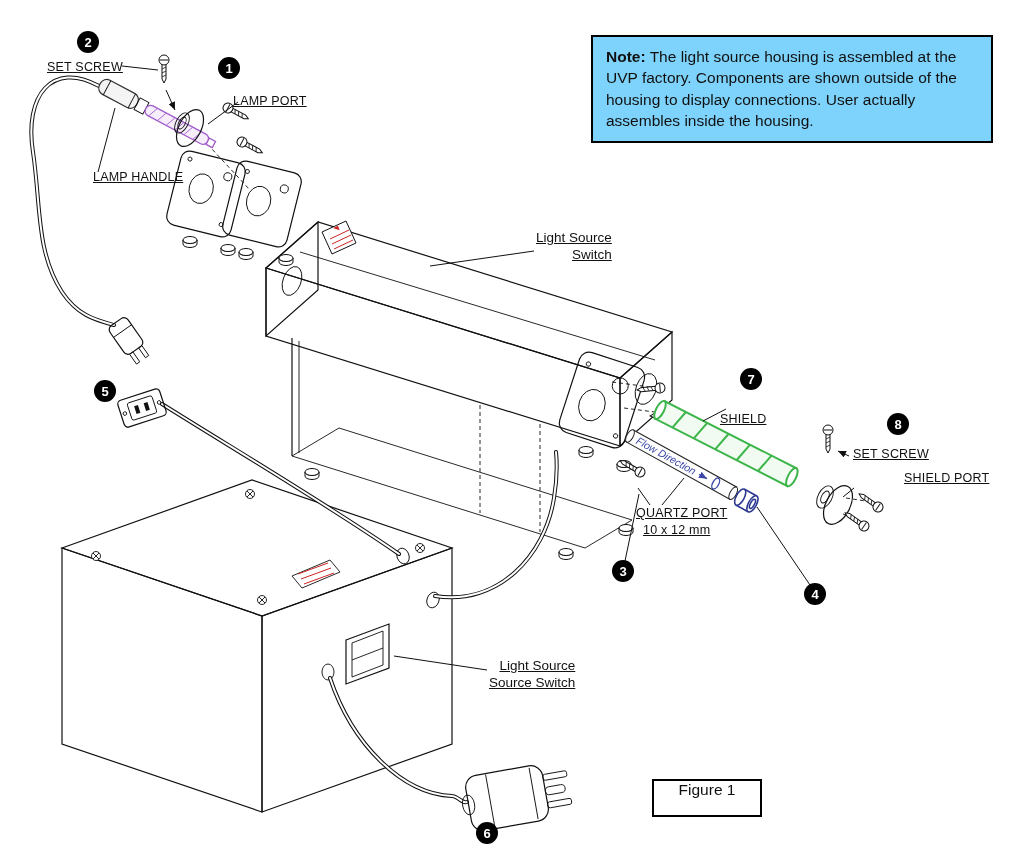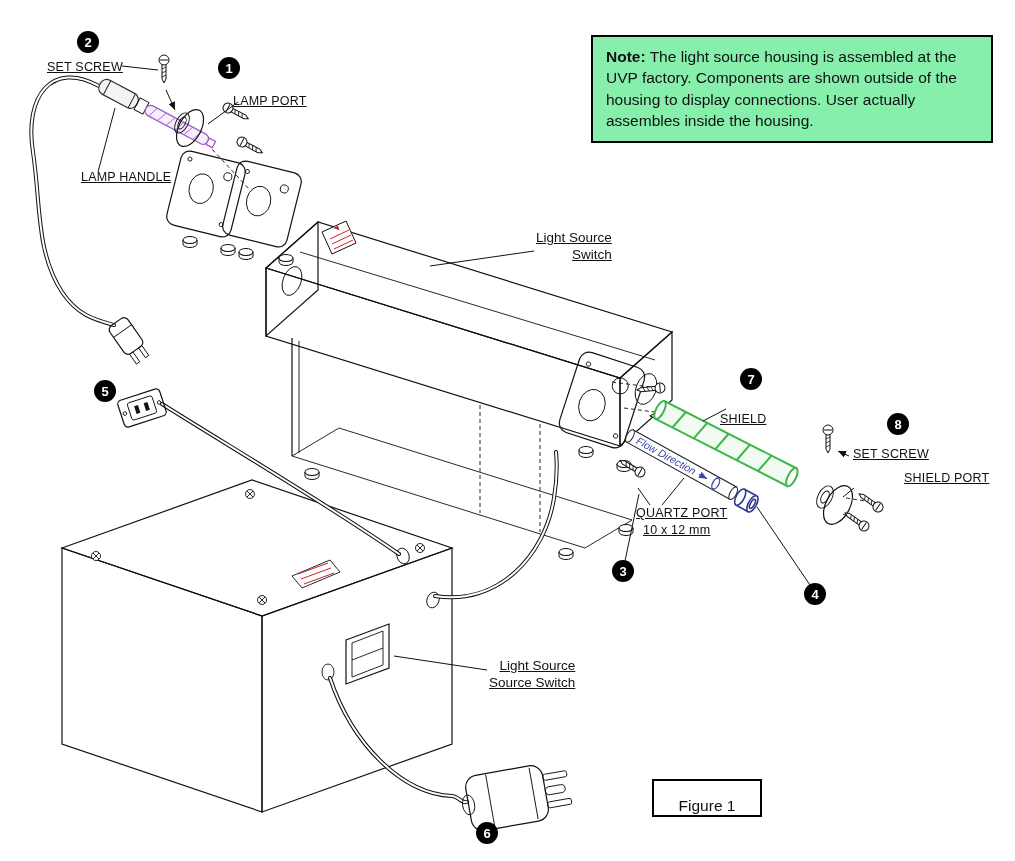--- a/index.html
+++ b/index.html
@@ -7,25 +7,25 @@
     --quartz_cap:#2b3990; --warning_red:#cc2222;
   }
   html,body{margin:0;padding:0;background:#fff;}
   .page{position:relative;width:1015px;height:861px;background:#fff;overflow:hidden;
         font-family:"Liberation Sans",sans-serif;color:#111;}
   .art{position:absolute;left:0;top:0;}
   .lbl{position:absolute;font-size:12.5px;letter-spacing:.2px;white-space:nowrap;line-height:15px;text-decoration:underline;}
   .lbl.mixed{font-size:13.5px;line-height:17px;letter-spacing:0;text-align:right;}
   .callout{position:absolute;width:22px;height:22px;border-radius:50%;background:#000;color:#fff;
            font-size:13px;font-weight:bold;display:flex;align-items:center;justify-content:center;}
-  .notebox{position:absolute;left:591px;top:35px;width:402px;border:2px solid #000;background:#86efac;
+  .notebox{position:absolute;left:591px;top:35px;width:402px;border:2px solid #000;background:#7dd3fc;
            padding:9px 13px;font-size:15.5px;line-height:1.38;box-sizing:border-box;}
   .notebox b{font-weight:bold;}
   .figbox{position:absolute;left:652px;top:779px;width:106px;height:34px;border:2px solid #000;background:#fff;
-          display:flex;align-items:flex-end;justify-content:center;font-size:15.5px;}
+          display:flex;align-items:flex-start;justify-content:center;font-size:15.5px;}
   
   .ln{stroke:#111;stroke-width:1.2;fill:none;}
   .lt{stroke:#111;stroke-width:0.9;fill:none;}
   .dash{stroke:#111;stroke-width:0.9;fill:none;stroke-dasharray:4 3;}
   .lead{stroke:#111;stroke-width:1;fill:none;}
   .cordo{fill:none;stroke:#111;stroke-width:4;stroke-linecap:round;}
   .cordi{fill:none;stroke:#fff;stroke-width:2;stroke-linecap:round;}
   .sgrn{stroke:var(--shield);stroke-width:2;}
   .scap{stroke:var(--quartz_cap);stroke-width:1.6;}
   .bluel{stroke:var(--flow_text);stroke-width:1.4;fill:none;}
@@ -302,21 +302,21 @@
 <div class="notebox">
   <b>Note:</b><span> The light source housing is assembled at the UVP factory. Components are shown outside of the housing to display connections. User actually assembles inside the housing.</span>
 </div>
 
 <div class="figbox">
   <span>Figure 1</span>
 </div>
 
 <div class="lbl" style="left:47px;top:60px">SET SCREW</div>
 <div class="lbl" style="left:233px;top:94px">LAMP PORT</div>
-<div class="lbl" style="left:81px;top:170px">LAMP HANDLE</div>
+<div class="lbl" style="left:93px;top:170px">LAMP HANDLE</div>
 <div class="lbl mixed" style="left:536px;top:229px">
   <div>Light Source</div>
   <div>Switch</div>
 </div>
 <div class="lbl" style="left:720px;top:412px">SHIELD</div>
 <div class="lbl" style="left:853px;top:447px">SET SCREW</div>
 <div class="lbl" style="left:904px;top:471px">SHIELD PORT</div>
 <div class="lbl" style="left:636px;top:506px">QUARTZ PORT</div>
 <div class="lbl" style="left:643px;top:523px">10 x 12 mm</div>
 <div class="lbl mixed" style="left:489px;top:657px">

